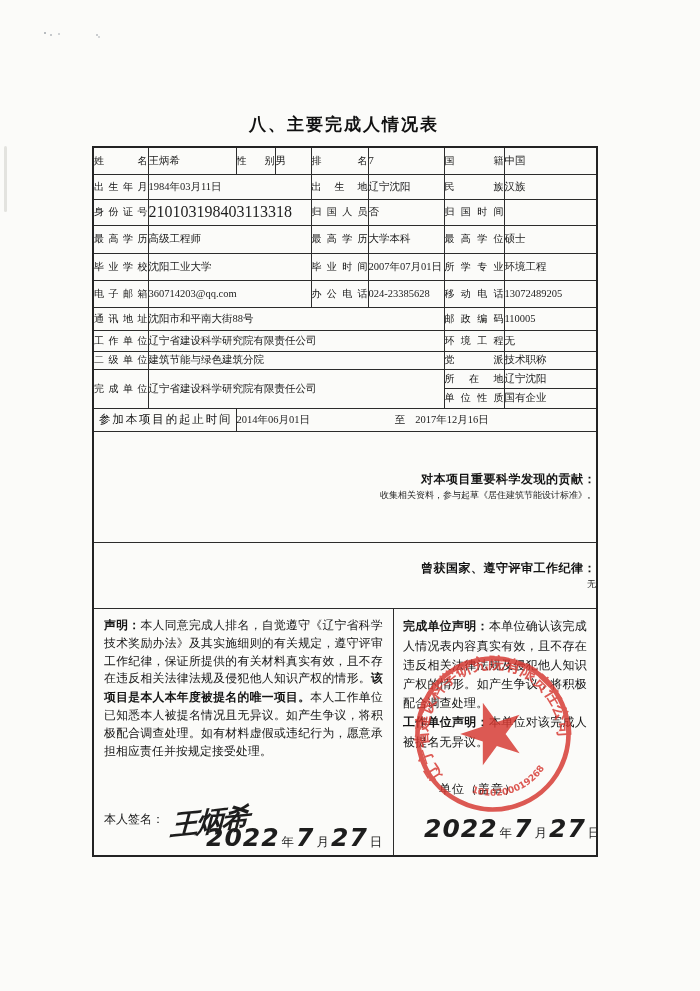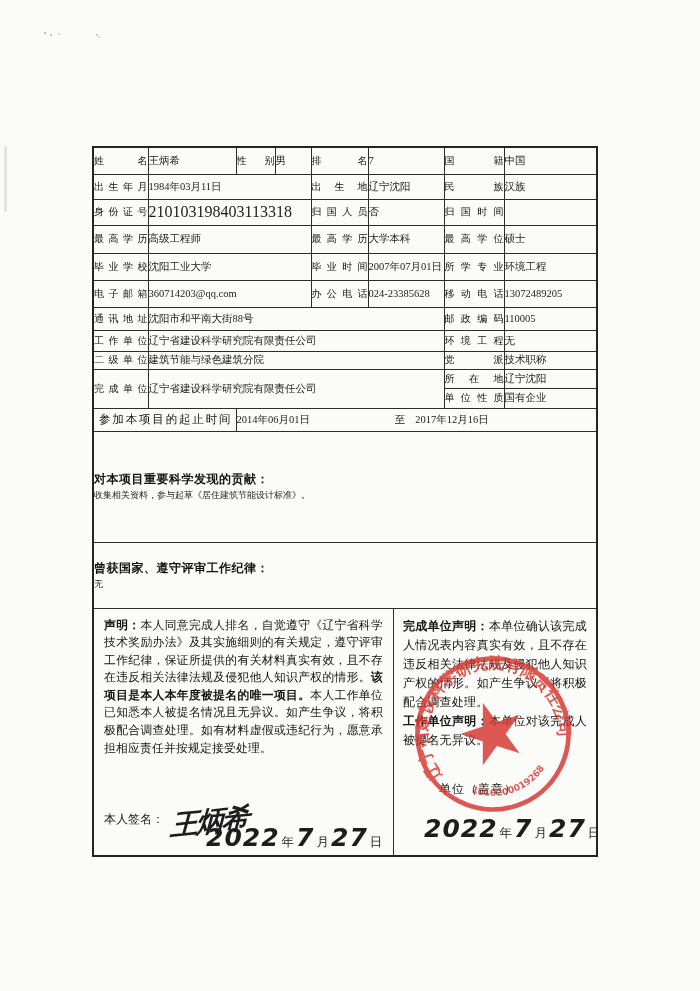--- a/index.html
+++ b/index.html
@@ -45,37 +45,37 @@
     font-size:10.5px;color:#1c1c1c;
     padding:0 5px;
     text-align:left;
     white-space:nowrap;
   }
   td.val-top{vertical-align:top;padding-top:3px;}
   .period-val{display:flex;align-items:flex-end;font-size:10.5px;}
   .period-val .d1{flex:0 0 44%;}
   .period-val .zhi{margin-right:10px;}
 
-  td.block{vertical-align:top;padding:4px 8px;}
+  td.block{vertical-align:top;padding:4px 8px;text-align:right;}
   .blk-head{font-size:12px;font-weight:bold;color:#131313;letter-spacing:.5px;}
   .blk-body{font-size:9px;margin-top:1px;color:#222;}
 
   td.decl{padding:0;vertical-align:top;}
   .decl-wrap{display:flex;height:246px;}
   .decl-left{
     width:279px;flex:0 0 279px;border-right:1px solid #2c2c2c;
     padding:8px 10px 0 10px;position:relative;
   }
   .decl-right{flex:1;padding:8px 9px 8px 9px;position:relative;}
   .decl-p{
     font-size:11.8px;line-height:17.6px;text-align:justify;color:#141414;
     letter-spacing:.2px;
   }
   .decl-right .decl-p{font-size:12px;line-height:19px;}
-  .decl-p b{font-weight:bold;}
+  .decl-p b{font-weight:bold;font-family:Liberation Mono, monospace;}
 
   .sign-row{position:absolute;left:10px;top:194px;font-size:12px;white-space:nowrap;}
   .signature{
     display:inline-block;
     font-family:"DejaVu Sans",sans-serif;font-style:italic;font-weight:bold;
     font-size:28px;color:#1d1d1d;
     transform:rotate(-6deg) skewX(-8deg);
     letter-spacing:-2px;margin-left:6px;vertical-align:-8px;
   }
   .hand-date{
@@ -95,20 +95,21 @@
   }
 </style>
 </head>
 <body>
 
 <div class="page">
 
   <div class="specks"></div>
   <div class="edge-streak"></div>
 
+  <div class="page-title">八、主要完成人情况表</div>
 
   <table class="doc">
     <colgroup>
       <col style="width:55px">
         <col style="width:88px">
         <col style="width:39px">
         <col style="width:36px">
       <col style="width:57px">
         <col style="width:76px">
         <col style="width:60px">

